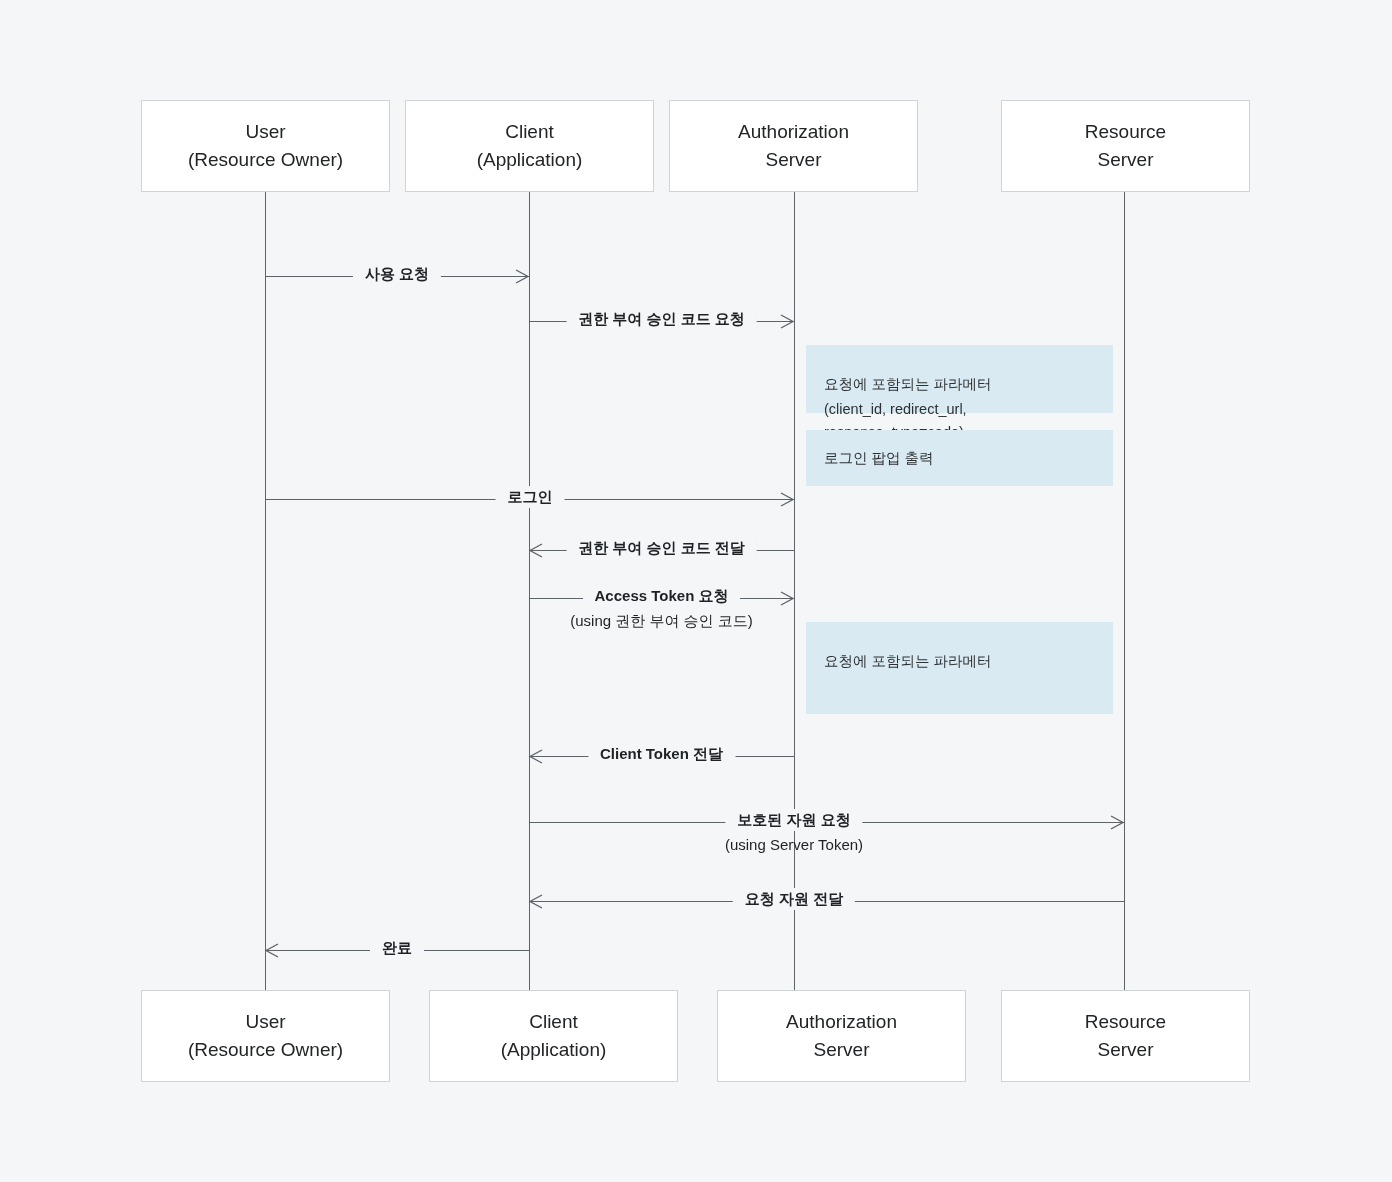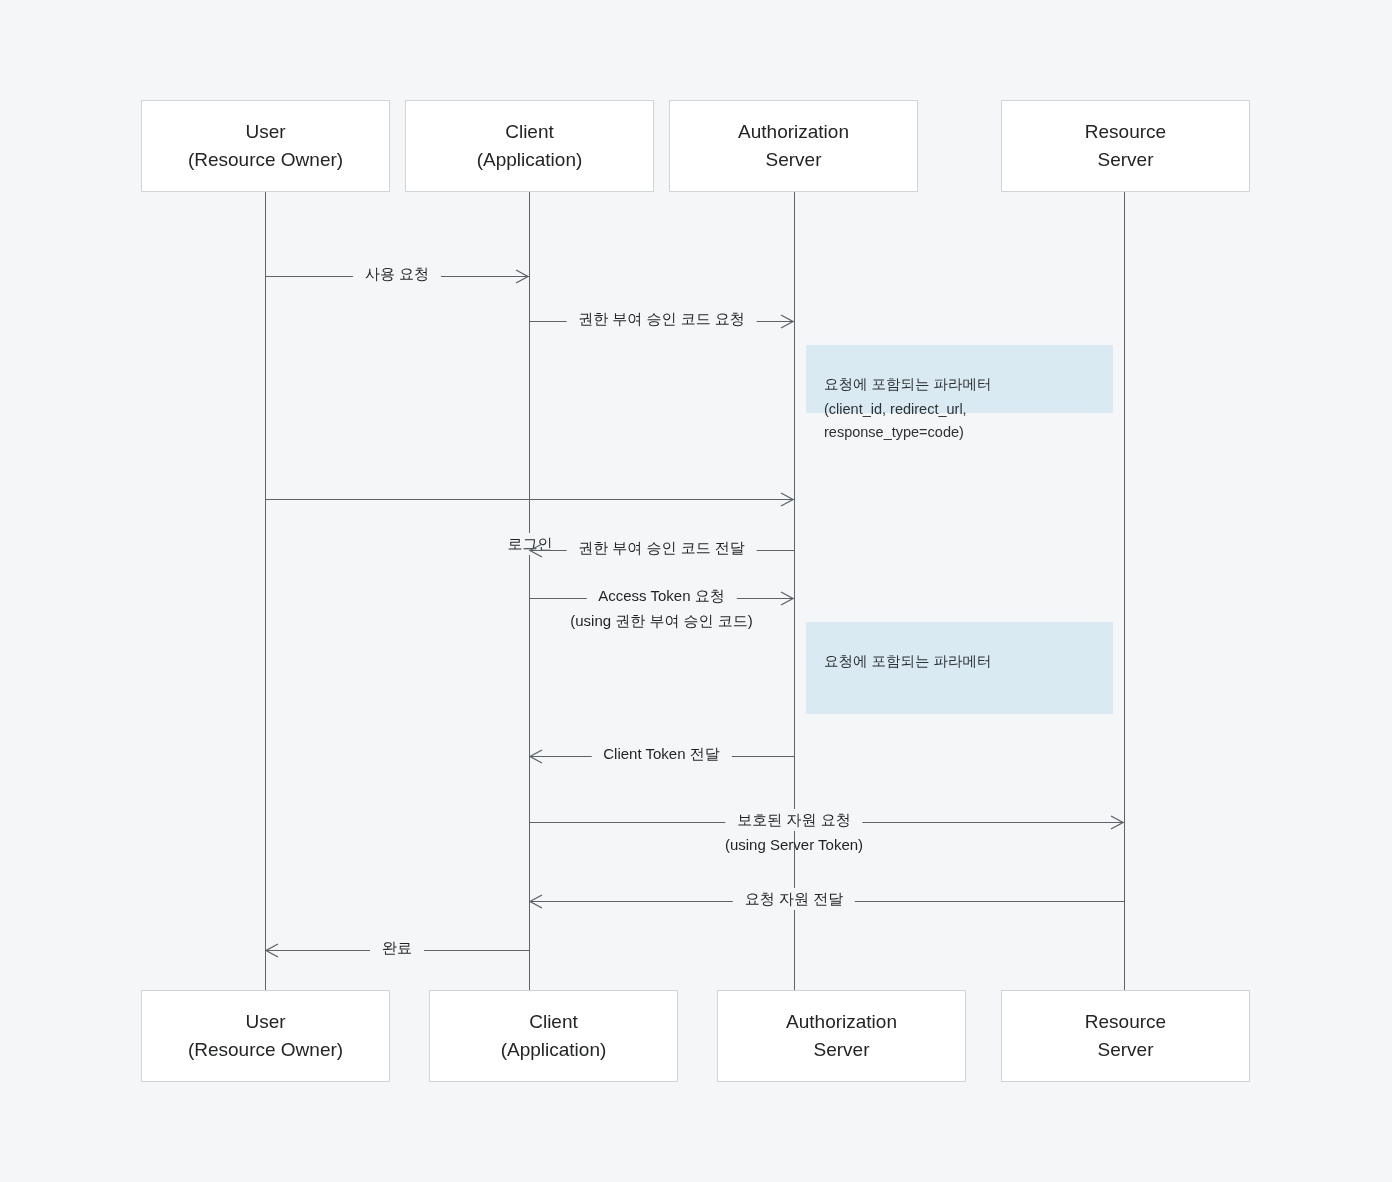--- a/index.html
+++ b/index.html
@@ -75,20 +75,21 @@
     top: -13px;
     background: #f4f6f8;
     padding: 0 12px;
     color: #1f2225;
     font-size: 15px;
     line-height: 22px;
     white-space: nowrap;
     text-align: center;
     left: 50%;
     transform: translateX(-50%);
+    font-weight: bold;
   }
   .msg-sublabel {
     position: absolute;
     top: 12px;
     color: #1f2225;
     font-size: 15px;
     line-height: 22px;
     white-space: nowrap;
     text-align: left;
     left: 50%;
@@ -130,20 +131,23 @@
   <div class="lifeline-box" style="left:717px; top:990px; width:249px; height:92px;">Authorization
 Server</div>
   <div class="lifeline-box" style="left:1001px; top:990px; width:249px; height:92px;">Resource
 Server</div>
 
   <div class="note" style="left:806px; top:345px; width:307px; height:68px;">
     <span class="note-title">요청에 포함되는 파라메터</span>
     <span class="note-body">(client_id, redirect_url, response_type=code)</span>
   </div>
 
+  <div class="note" style="left:806px; top:430px; width:307px; height:50px; display:flex; align-items:center;">
+    <span class="note-title" style="margin-bottom:0;">로그인 팝업 출력</span>
+  </div>
 
   <div class="note" style="left:806px; top:622px; width:307px; height:92px;">
     <span class="note-title">요청에 포함되는 파라메터</span>
   </div>
 
   <div class="msg to-right" style="left:265px; top:276px; width:264px;">
     <div class="msg-line"></div>
     <div class="arrowhead">
       <svg width="15" height="15" viewBox="0 0 15 15">
           <polyline points="1,1 13,7.5 1,14" fill="none" stroke="#5d6368" stroke-width="1.3"></polyline>
@@ -162,21 +166,21 @@
     <div class="msg-label">권한 부여 승인 코드 요청</div>
   </div>
 
   <div class="msg to-right" style="left:265px; top:499px; width:529px;">
     <div class="msg-line"></div>
     <div class="arrowhead">
       <svg width="15" height="15" viewBox="0 0 15 15">
           <polyline points="1,1 13,7.5 1,14" fill="none" stroke="#5d6368" stroke-width="1.3"></polyline>
         </svg>
     </div>
-    <div class="msg-label" style="left:265px; transform:translateX(-50%);margin-top:47px;">로그인</div>
+    <div class="msg-label" style="left:265px; transform:translateX(-50%);">로그인</div>
   </div>
 
   <div class="msg to-left" style="left:529px; top:550px; width:265px;">
     <div class="msg-line"></div>
     <div class="arrowhead">
       <svg width="15" height="15" viewBox="0 0 15 15">
           <polyline points="14,1 2,7.5 14,14" fill="none" stroke="#5d6368" stroke-width="1.3"></polyline>
         </svg>
     </div>
     <div class="msg-label">권한 부여 승인 코드 전달</div>

